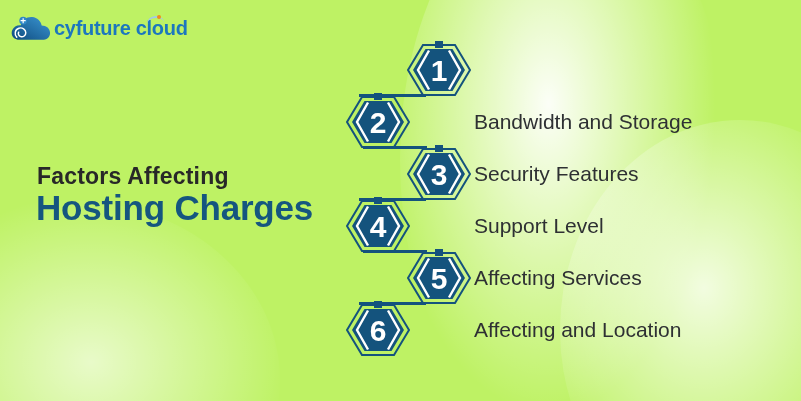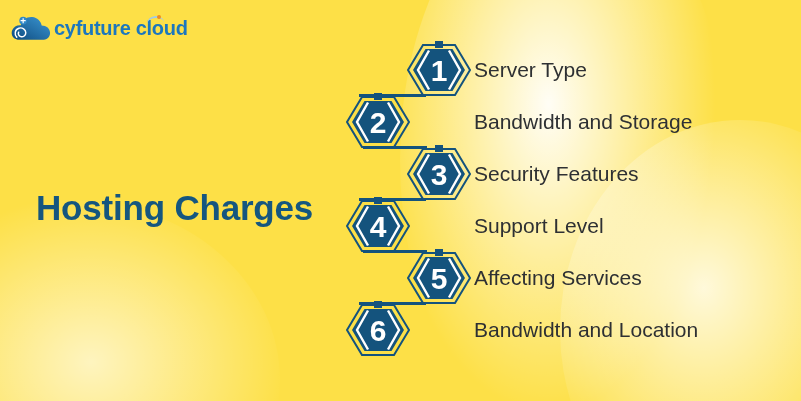--- a/index.html
+++ b/index.html
@@ -1,21 +1,21 @@
 <!DOCTYPE html>
 <html><head>
 <meta charset="utf-8">
 <style>
   * { margin:0; padding:0; box-sizing:border-box; }
   html,body { width:801px; height:401px; }
   body { font-family:"Liberation Sans", sans-serif; }
 
   .canvas {
     position:relative; width:801px; height:401px;
-    background:#fde047; overflow:hidden;
+    background:#bef264; overflow:hidden;
   }
 
   
   .bg-swirl-1 {
     position:absolute; left:400px; top:-120px; width:330px; height:560px;
     background:radial-gradient(ellipse at 45% 40%, rgba(255,255,255,0.95) 0%, rgba(255,255,255,0) 65%);
     border-radius:50%;
   }
   .bg-swirl-2 {
     position:absolute; left:560px; top:120px; width:360px; height:420px;
@@ -107,20 +107,21 @@
       <circle cx="15.5" cy="9" r="4.2" fill="#2f88c7"></circle>
       <path d="M15.5 6.2 v5.6 M12.7 9 h5.6" stroke="#ffffff" stroke-width="1.3"></path>
     </svg>
     <span class="logo-text">
       <span>cyfuture</span><span> cloud</span>
       <span class="logo-swoosh"></span>
       <span class="logo-dot"></span>
     </span>
   </div>
 
+  <div class="title-line1">Factors Affecting</div>
   <div class="title-line2">Hosting Charges</div>
 
   <div class="connector conn-0"></div>
   <div class="connector conn-1"></div>
   <div class="connector conn-2"></div>
   <div class="connector conn-3"></div>
   <div class="connector conn-4"></div>
 
   <div class="hex-unit hex-0">
     <svg width="66" height="56" viewBox="0 0 66 56">
@@ -176,20 +177,19 @@
     <svg width="66" height="56" viewBox="0 0 66 56">
       <rect x="29" y="0" width="8" height="7" fill="#14537d"></rect>
       <polygon points="2,29 17,4 49,4 64,29 49,54 17,54" fill="none" stroke="#14537d" stroke-width="2"></polygon>
       <polygon points="7,29 19.5,8 46.5,8 59,29 46.5,50 19.5,50" fill="#14537d"></polygon>
       <polyline points="23,9.5 12,29 23,48.5" stroke="#ffffff" stroke-width="2.4" fill="none"></polyline>
       <polyline points="43,9.5 54,29 43,48.5" stroke="#ffffff" stroke-width="2.4" fill="none"></polyline>
       <text class="hex-num" x="33" y="40" text-anchor="middle">6</text>
     </svg>
   </div>
 
-  <div class="factor-label label-0">Server Type</div>
   <div class="factor-label label-1">Bandwidth and Storage</div>
   <div class="factor-label label-3">Support Level</div>
   <div class="factor-label label-2">Security Features</div>
   <div class="factor-label label-4">Affecting Services</div>
-  <div class="factor-label label-5">Bandwidth and Location</div>
+  <div class="factor-label label-5">Affecting and Location</div>
 
 </div>
 
 </body></html>

